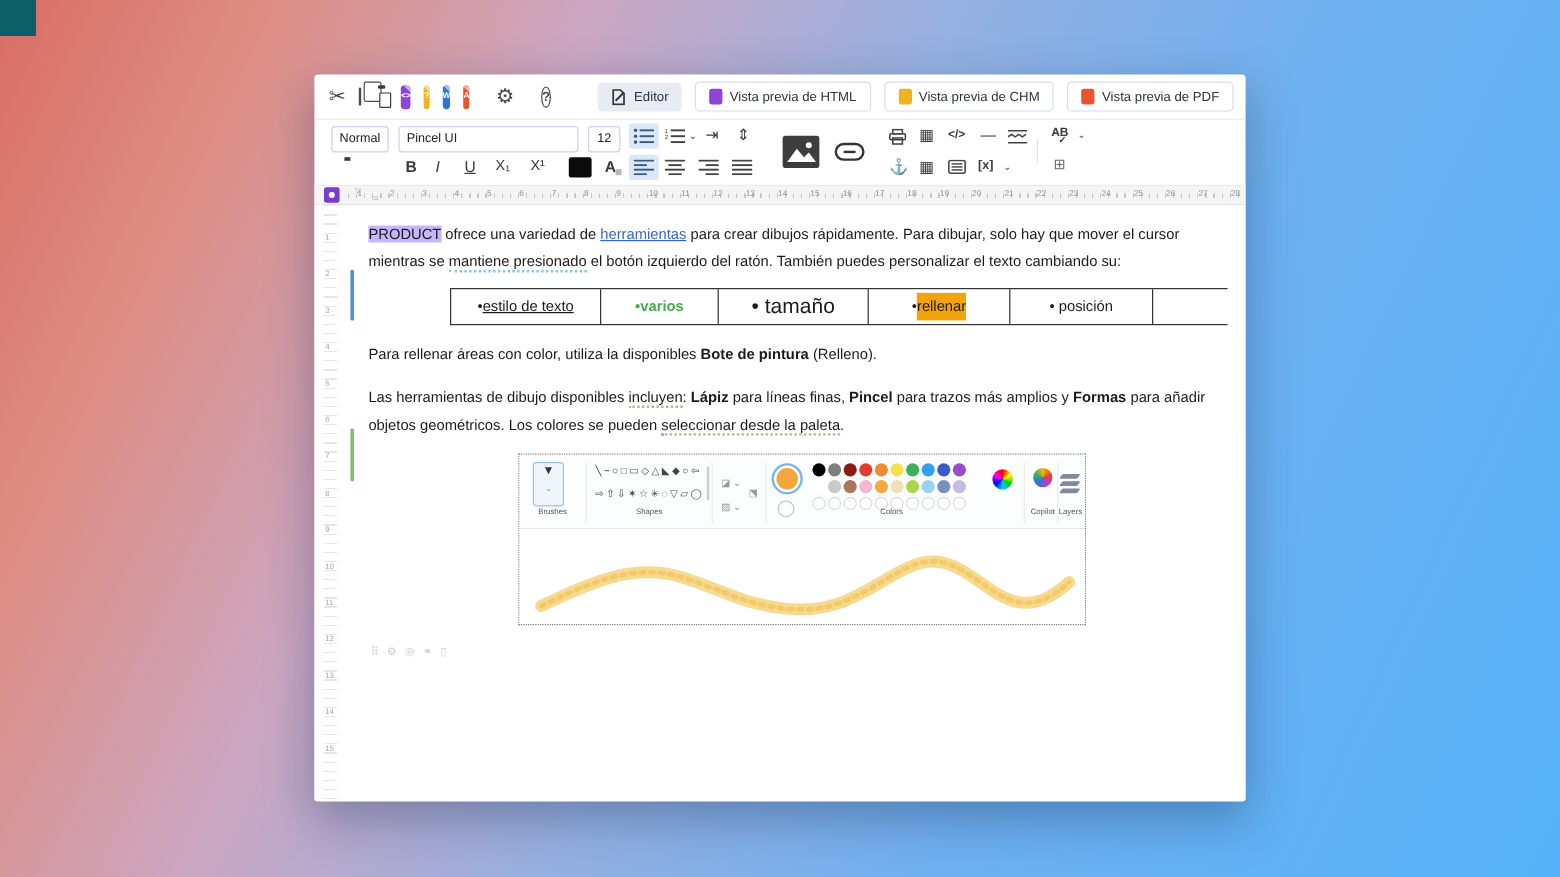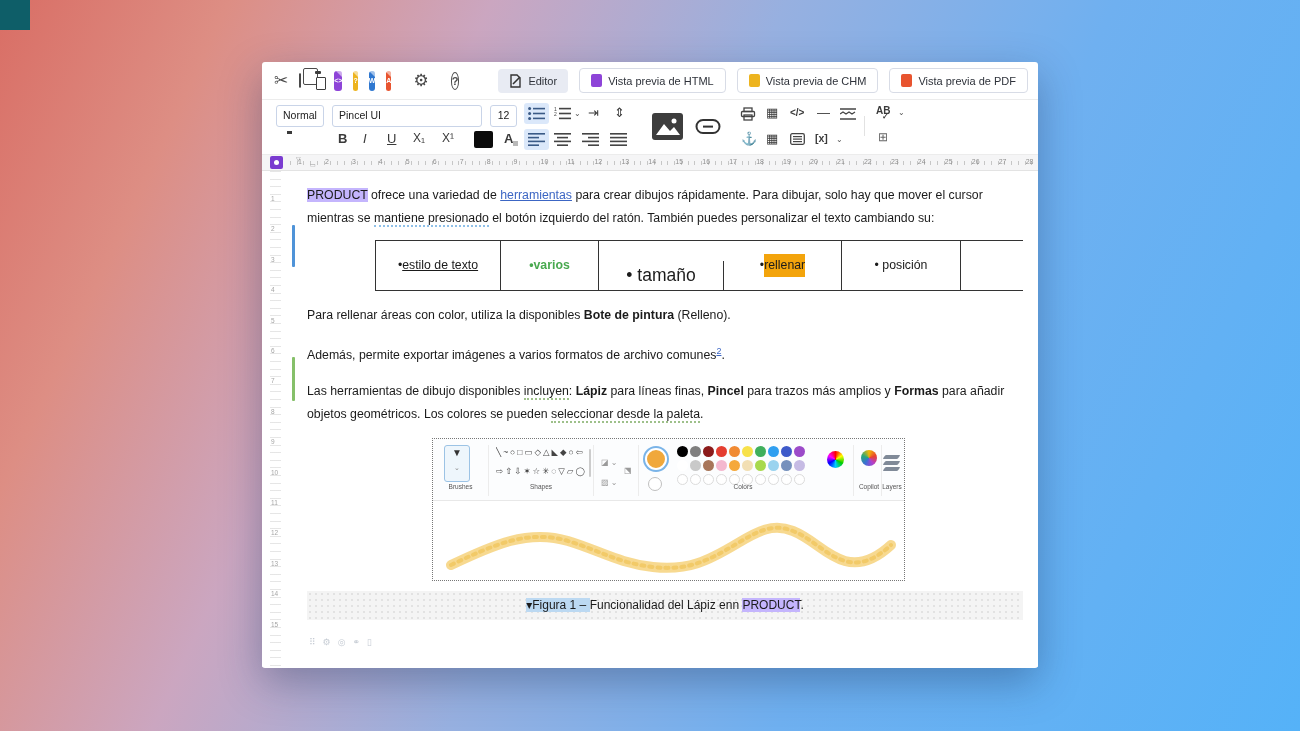--- a/index.html
+++ b/index.html
@@ -66,21 +66,21 @@
   .seg.b { font-weight:bold; }
   .seg.u { text-decoration:underline; }
   .seg.ib { border-bottom:2px dotted #8fc0e8; }
   .seg.ig { border-bottom:2px dotted #9ec08a; }
   .seg.sup { vertical-align:super; font-size:9px; color:#3c66c4; text-decoration:underline; cursor:pointer; }
   .seg.cf { background:#bcd9f2; cursor:pointer; }
   .seg.grn { color:#49a94f; }
   .seg.big { font-size:17.5px; }
   .ttable { display:flex; margin:10px 0 0 68px; border:1px solid #333; border-right:none; }
   .tcell { border-right:1px solid #333; padding:3px 6px; text-align:center; display:flex; align-items:center; justify-content:center; min-height:26px; }
-  .tcell:nth-child(1){width:125px;} .tcell:nth-child(2){width:98px;} .tcell:nth-child(3){width:125px;margin-top:20px;}
+  .tcell:nth-child(1){width:125px;} .tcell:nth-child(2){width:98px;} .tcell:nth-child(3){width:125px;}
   .tcell:nth-child(4){width:118px;} .tcell:nth-child(5){width:119px;}
 
   
   .figure { width:473px; height:143px; margin:12px 0 0 125px; border:1.5px dotted #777; background:#fff; position:relative; cursor:pointer; }
   .pt { position:absolute; left:0; right:0; top:0; height:62px; background:#fcfdfe; border-bottom:1px solid #e8e8e8; font-size:6.5px; color:#555; }
   .ptsep { position:absolute; top:6px; bottom:4px; width:1px; background:#ececec; }
   .ptlabel { position:absolute; bottom:2px; text-align:center; }
   .brushbtn { position:absolute; left:11px; top:6px; width:26px; height:37px; border:1px solid #9cc3e5; background:#eef6fc; border-radius:3px; text-align:center; font-size:10px; color:#333; line-height:14px; }
   .shapes { position:absolute; left:63px; top:7px; width:90px; height:38px; display:flex; flex-wrap:wrap; gap:0 2px; font-size:8.5px; line-height:12px; color:#444; overflow:hidden; }
   .shsb { position:absolute; left:156px; top:10px; width:2px; height:28px; background:#ccc; border-radius:1px; }
@@ -359,21 +359,20 @@
           </div>
           <div class="tcell">
             <span class="seg">• </span>
             <span class="seg o">rellenar</span>
           </div>
           <div class="tcell">
             <span class="seg">• posición</span>
           </div>
         </div>
       <p class="para"><span class="seg">Para rellenar áreas con color, utiliza la disponibles </span><span class="seg b">Bote de pintura</span><span class="seg"> (Relleno).</span></p>
-      <p class="para"><span class="seg">Además, permite exportar imágenes a varios formatos de archivo comunes</span><span class="seg sup">2</span><span class="seg">.</span></p>
       <p class="para"><span class="seg">Las herramientas de dibujo disponibles </span><span class="seg ig">incluyen</span><span class="seg">: </span><span class="seg b">Lápiz</span><span class="seg"> para líneas finas, </span><span class="seg b">Pincel</span><span class="seg"> para trazos más amplios y </span><span class="seg b">Formas</span><span class="seg"> para añadir objetos geométricos. Los colores se pueden </span><span class="seg ig">seleccionar desde la paleta</span><span class="seg">.</span></p>
 
       <div class="figure">
         <div class="pt">
           <div class="ptsep" style="left:55px;"></div>
           <div class="ptsep" style="left:160px;"></div>
           <div class="ptsep" style="left:205px;"></div>
           <div class="ptsep" style="left:420px;"></div>
           <div class="ptsep" style="left:448px;"></div>
           <div class="brushbtn">▼<br><span style="font-size:7px;color:#888;">⌄</span></div>
@@ -456,23 +455,20 @@
           <div class="ptlabel" style="left:444px;width:30px;">Layers</div>
         </div>
         <div class="pt-canvas">
           <svg width="470" height="78" viewBox="0 0 470 78">
             <path d="M18 64 C60 44 95 28 135 40 C168 50 185 62 220 66 C255 70 275 60 305 42 C325 30 340 22 360 30 C380 38 392 54 412 60 C430 65 445 56 458 44" fill="none" stroke="#f6d584" stroke-width="10" stroke-linecap="round" opacity="0.9"></path>
             <path d="M18 64 C60 44 95 28 135 40 C168 50 185 62 220 66 C255 70 275 60 305 42 C325 30 340 22 360 30 C380 38 392 54 412 60 C430 65 445 56 458 44" fill="none" stroke="#f0c65e" stroke-width="4" stroke-linecap="round" stroke-dasharray="3 5" opacity="0.8"></path>
           </svg>
         </div>
       </div>
 
-      <div class="caption-band">
-          <span><span class="seg cf">▾Figura 1 – </span><span class="seg">Funcionalidad del Lápiz enn </span><span class="seg g">PRODUCT</span><span class="seg">.</span></span>
-        </div>
       <div class="minibar">
           <span>⠿</span>
           <span>⚙</span>
           <span>◎</span>
           <span>⚭</span>
           <span>▯</span>
         </div>
 
     </div>
   </div>

